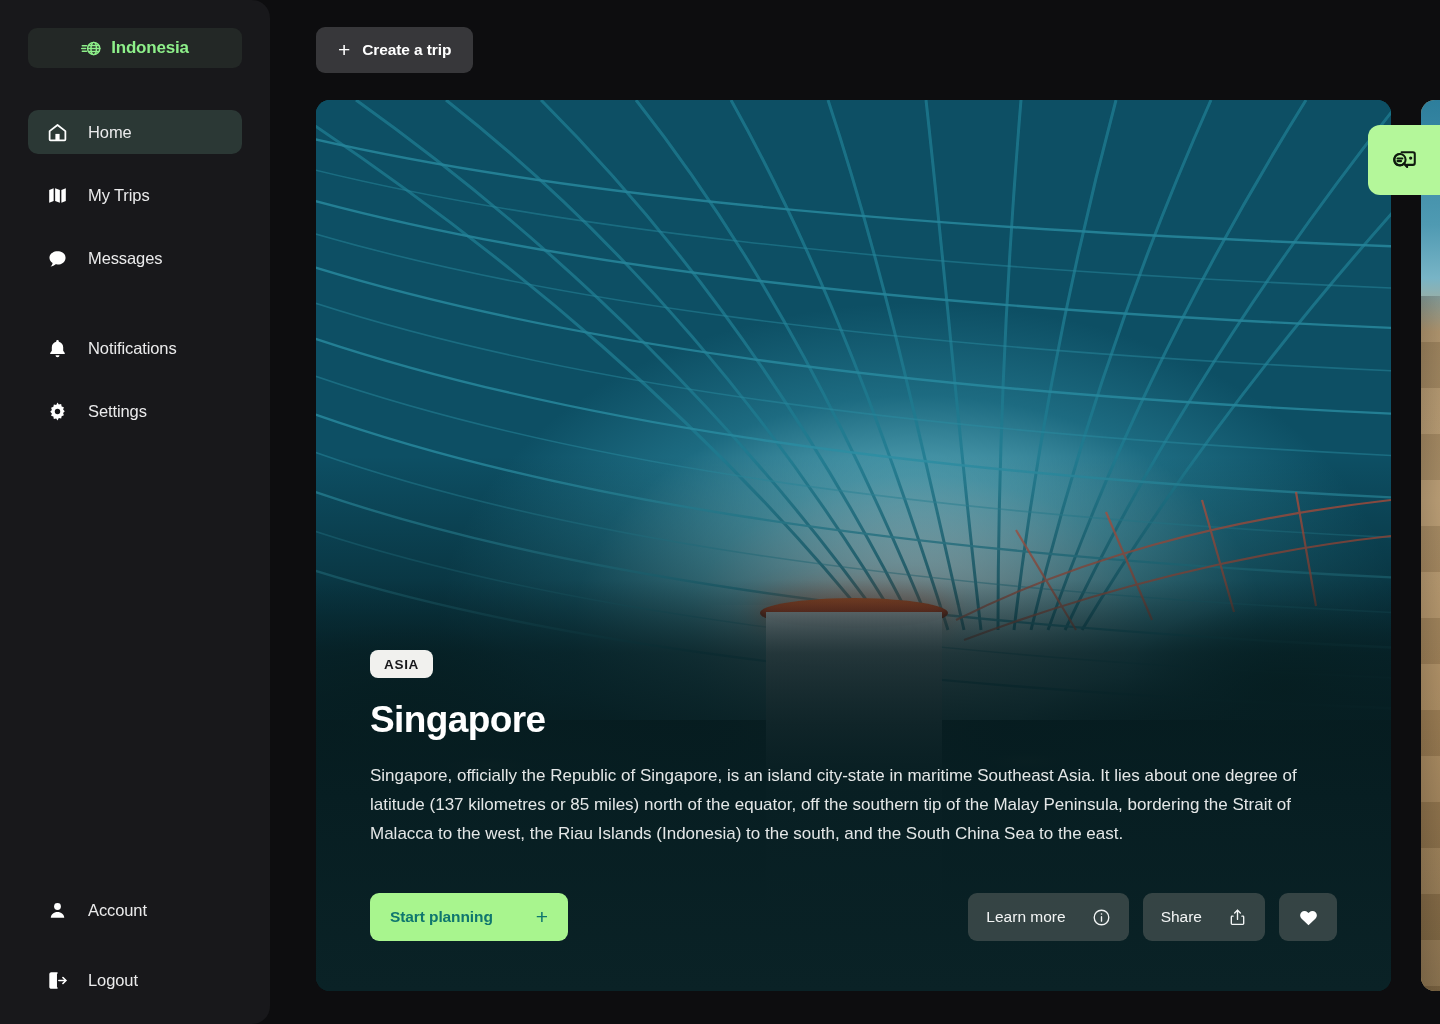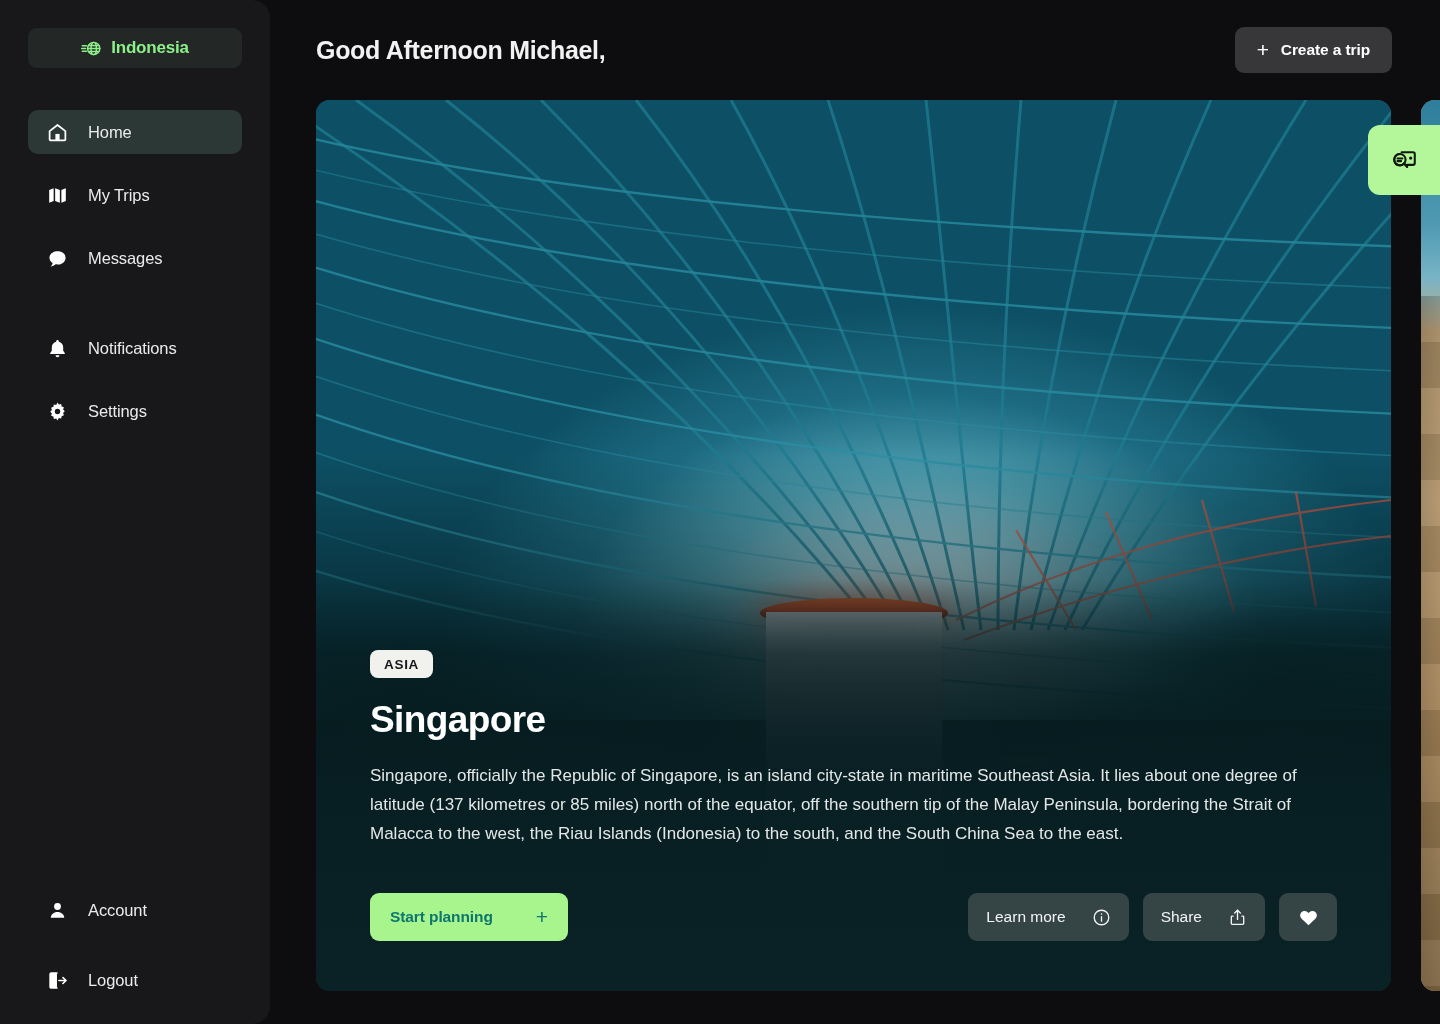--- a/index.html
+++ b/index.html
@@ -408,21 +408,20 @@
         </span>
         <span class="nav-label">Logout</span>
       </div>
     </nav>
 
   </aside>
 
   <main class="main">
 
     <header class="topbar">
-      <h1 class="greeting">Good Afternoon Michael,</h1>
       <button class="create-trip-btn">
         <span class="plus-glyph">+</span>
         <span>Create a trip</span>
       </button>
     </header>
 
     <section class="carousel">
 
       <article class="trip-card">
 

